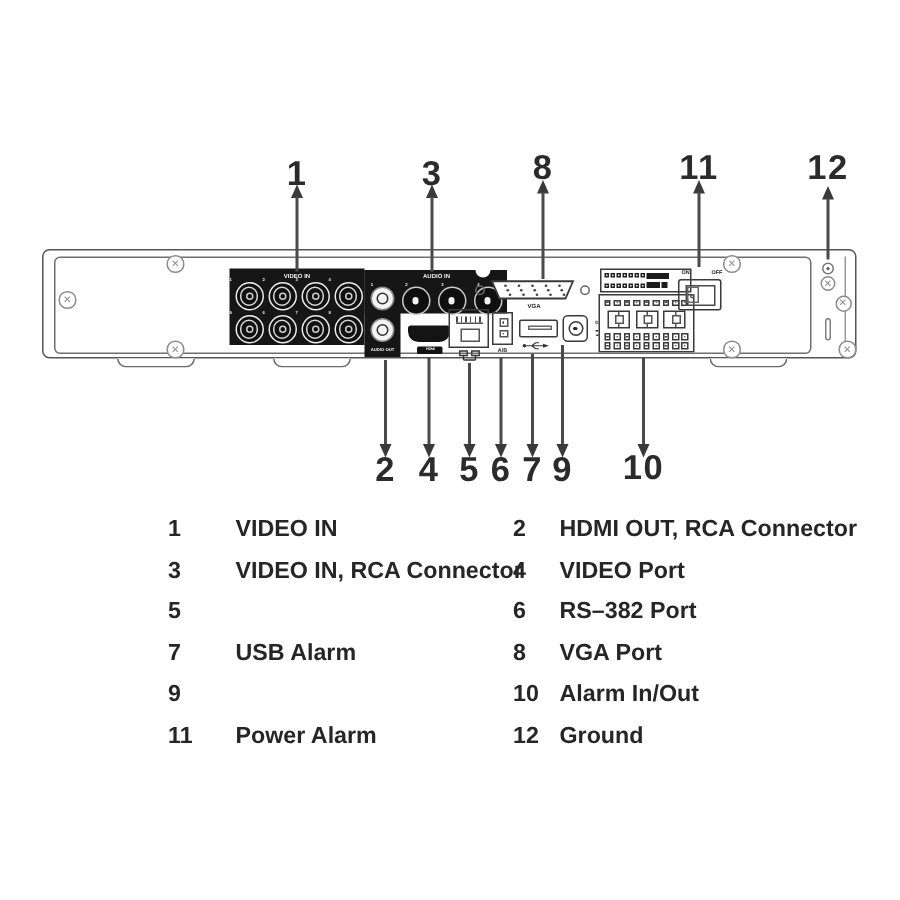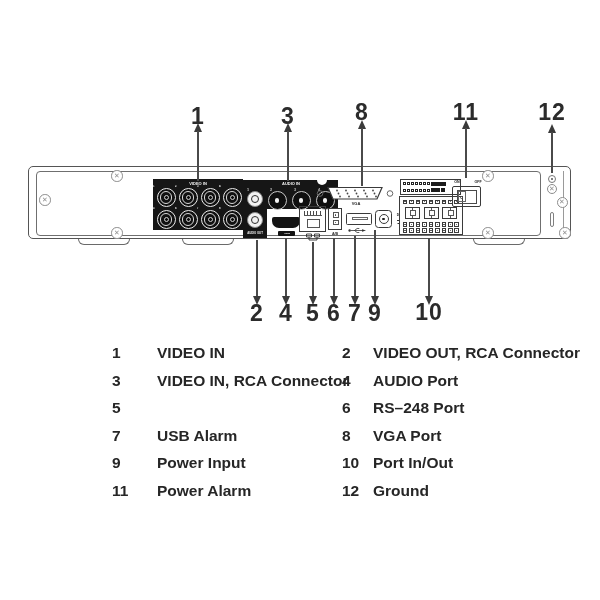--- a/index.html
+++ b/index.html
@@ -359,56 +359,55 @@
   <div class="cline" style="left:428.4px; top:238px; height:58px;"></div>
   <div class="ar-dn" style="left:425px; top:296px;"></div>
   <span class="cnum" style="left:429px; top:312px;">10</span>
 
   <div class="lg" style="left:112px; top:343px;">
     <span class="lg-num1">1</span>
     <span>VIDEO IN</span>
   </div>
   <div class="lg" style="left:342px; top:343px;">
     <span class="lg-num2">2</span>
-    <span>VIDEO OUT, RCA Connector</span>
+    <span>HDMI OUT, RCA Connector</span>
   </div>
 
   <div class="lg" style="left:112px; top:370.5px;">
     <span class="lg-num1">3</span>
     <span>VIDEO IN, RCA Connector</span>
   </div>
   <div class="lg" style="left:342px; top:370.5px;">
     <span class="lg-num2">4</span>
-    <span>AUDIO Port</span>
+    <span>VIDEO Port</span>
   </div>
 
   <div class="lg" style="left:112px; top:398px;">
     <span class="lg-num1">5</span>
   </div>
   <div class="lg" style="left:342px; top:398px;">
     <span class="lg-num2">6</span>
-    <span>RS–248 Port</span>
+    <span>RS–382 Port</span>
   </div>
 
   <div class="lg" style="left:112px; top:425.5px;">
     <span class="lg-num1">7</span>
     <span>USB Alarm</span>
   </div>
   <div class="lg" style="left:342px; top:425.5px;">
     <span class="lg-num2">8</span>
     <span>VGA Port</span>
   </div>
 
   <div class="lg" style="left:112px; top:453px;">
     <span class="lg-num1">9</span>
-    <span>Power Input</span>
   </div>
   <div class="lg" style="left:342px; top:453px;">
     <span class="lg-num2">10</span>
-    <span>Port In/Out</span>
+    <span>Alarm In/Out</span>
   </div>
 
   <div class="lg" style="left:112px; top:480.5px;">
     <span class="lg-num1">11</span>
     <span>Power Alarm</span>
   </div>
   <div class="lg" style="left:342px; top:480.5px;">
     <span class="lg-num2">12</span>
     <span>Ground</span>
   </div>

